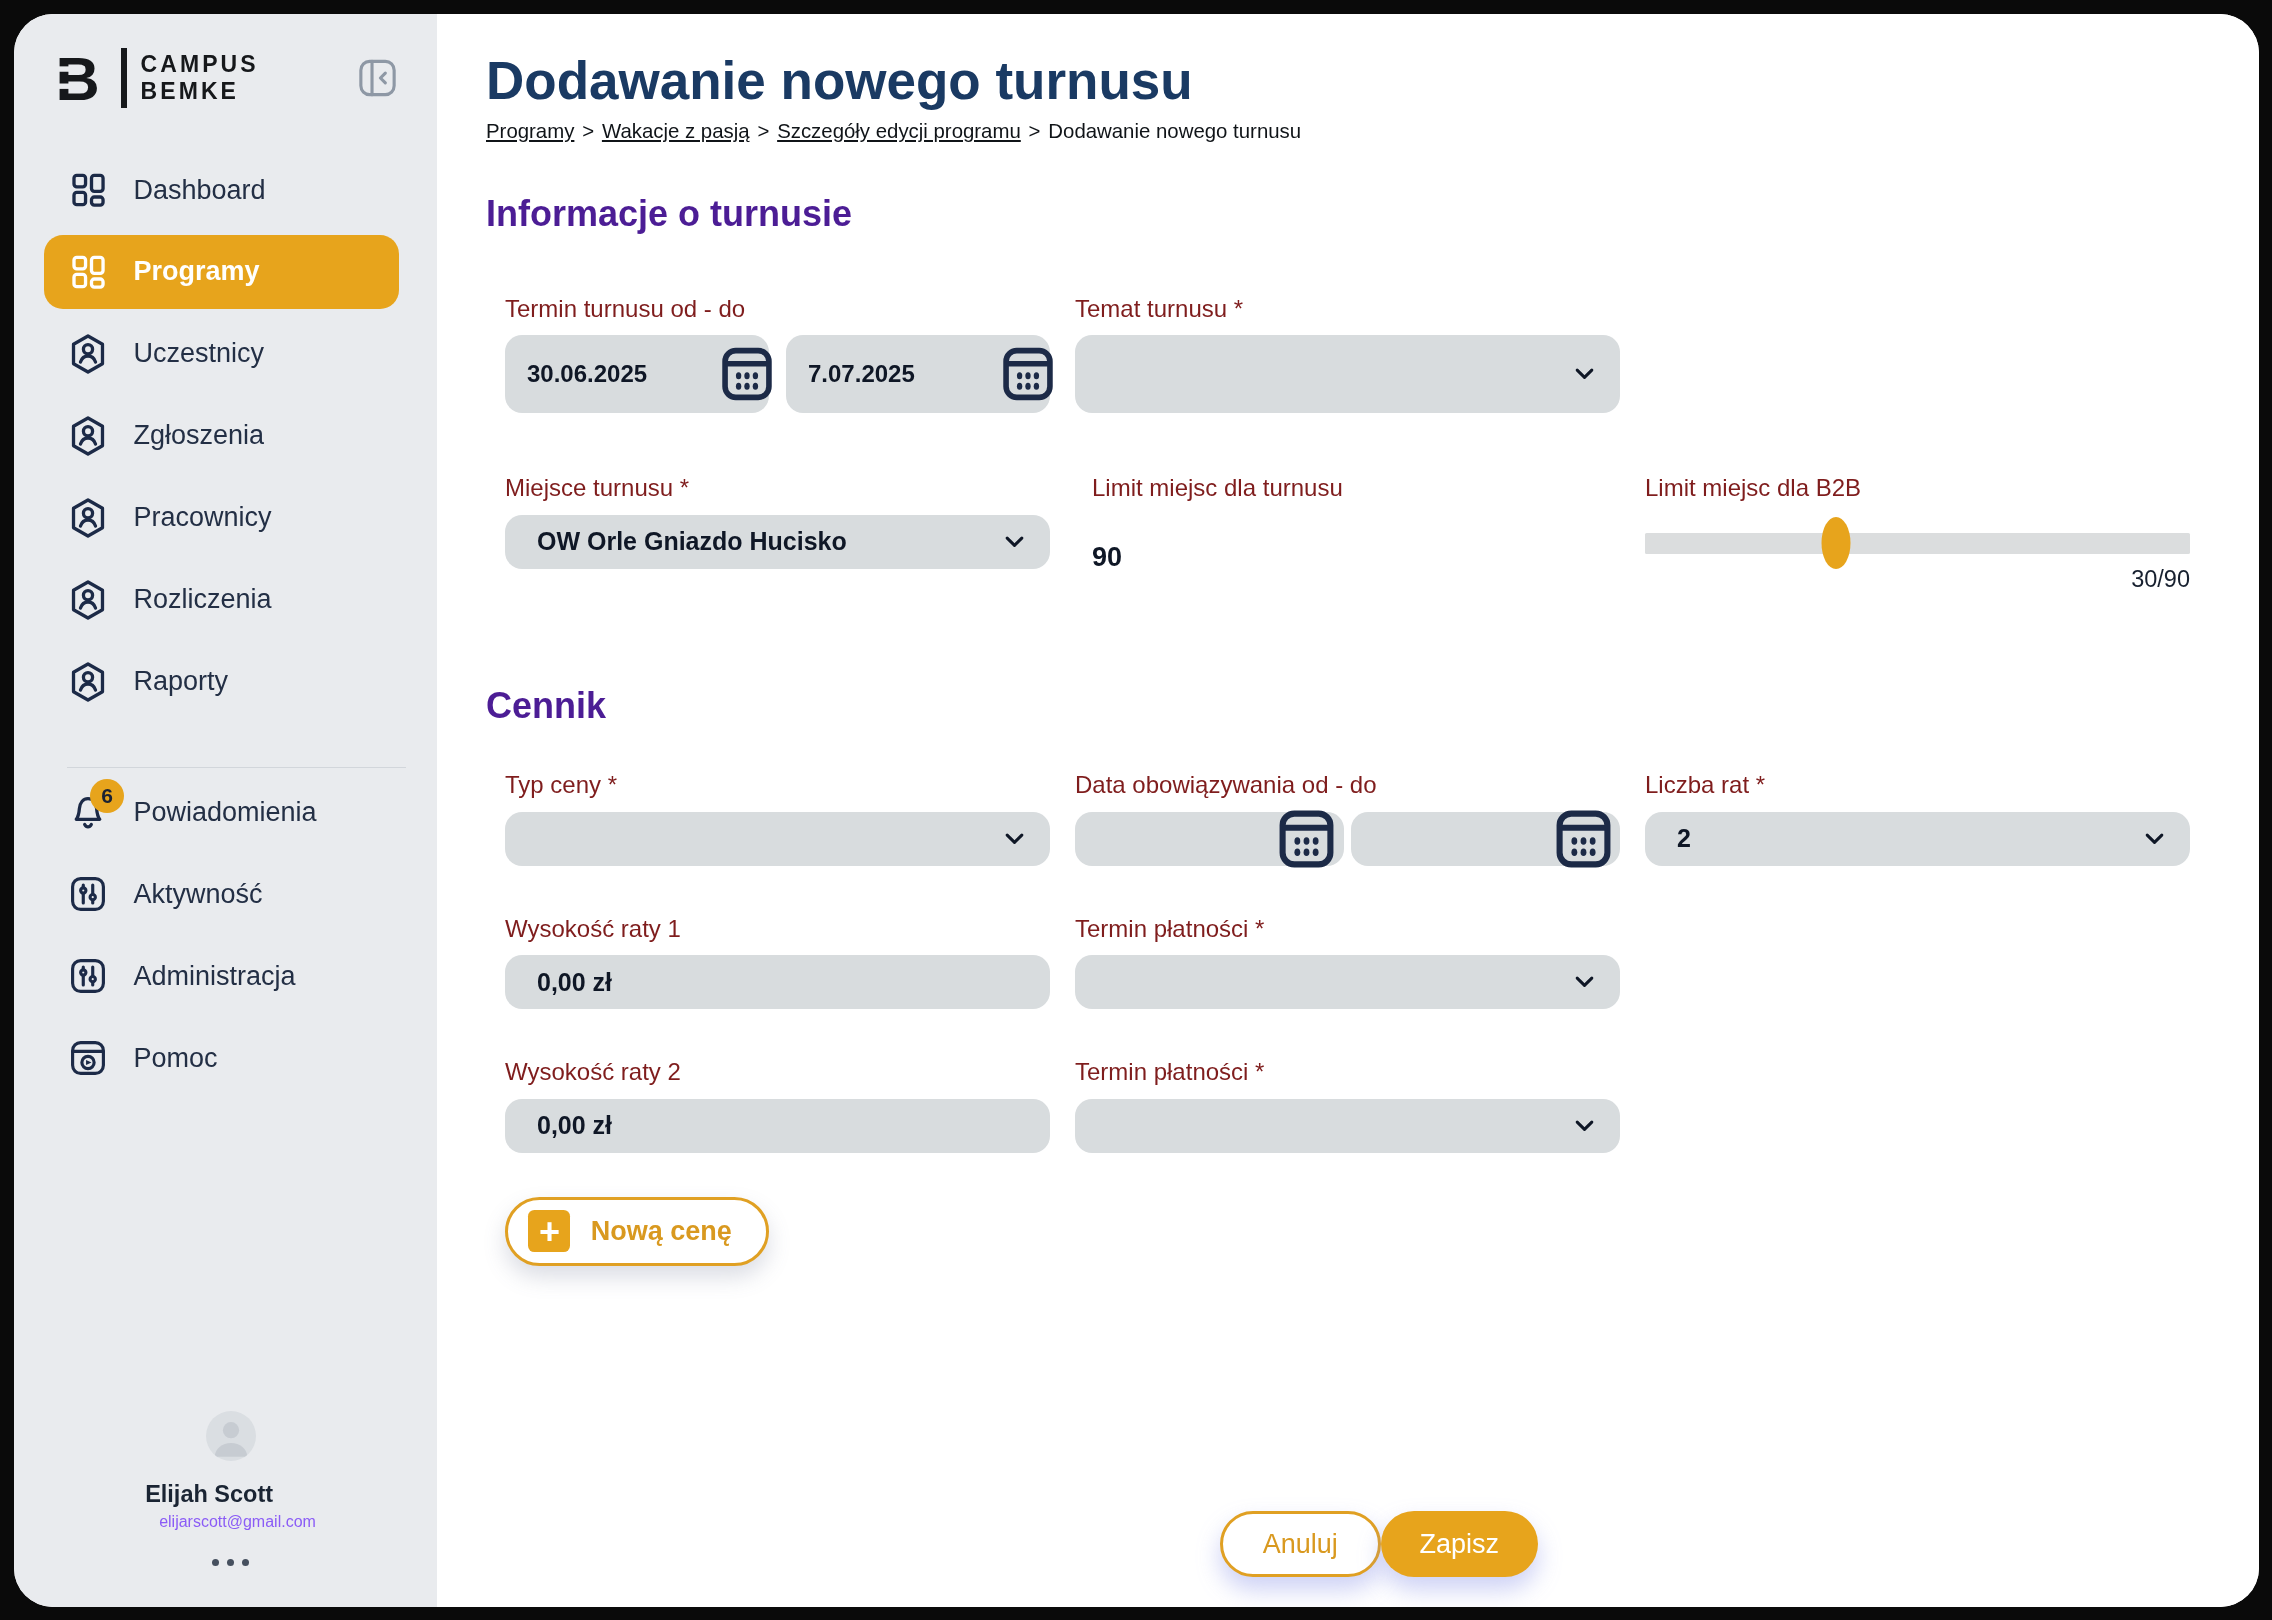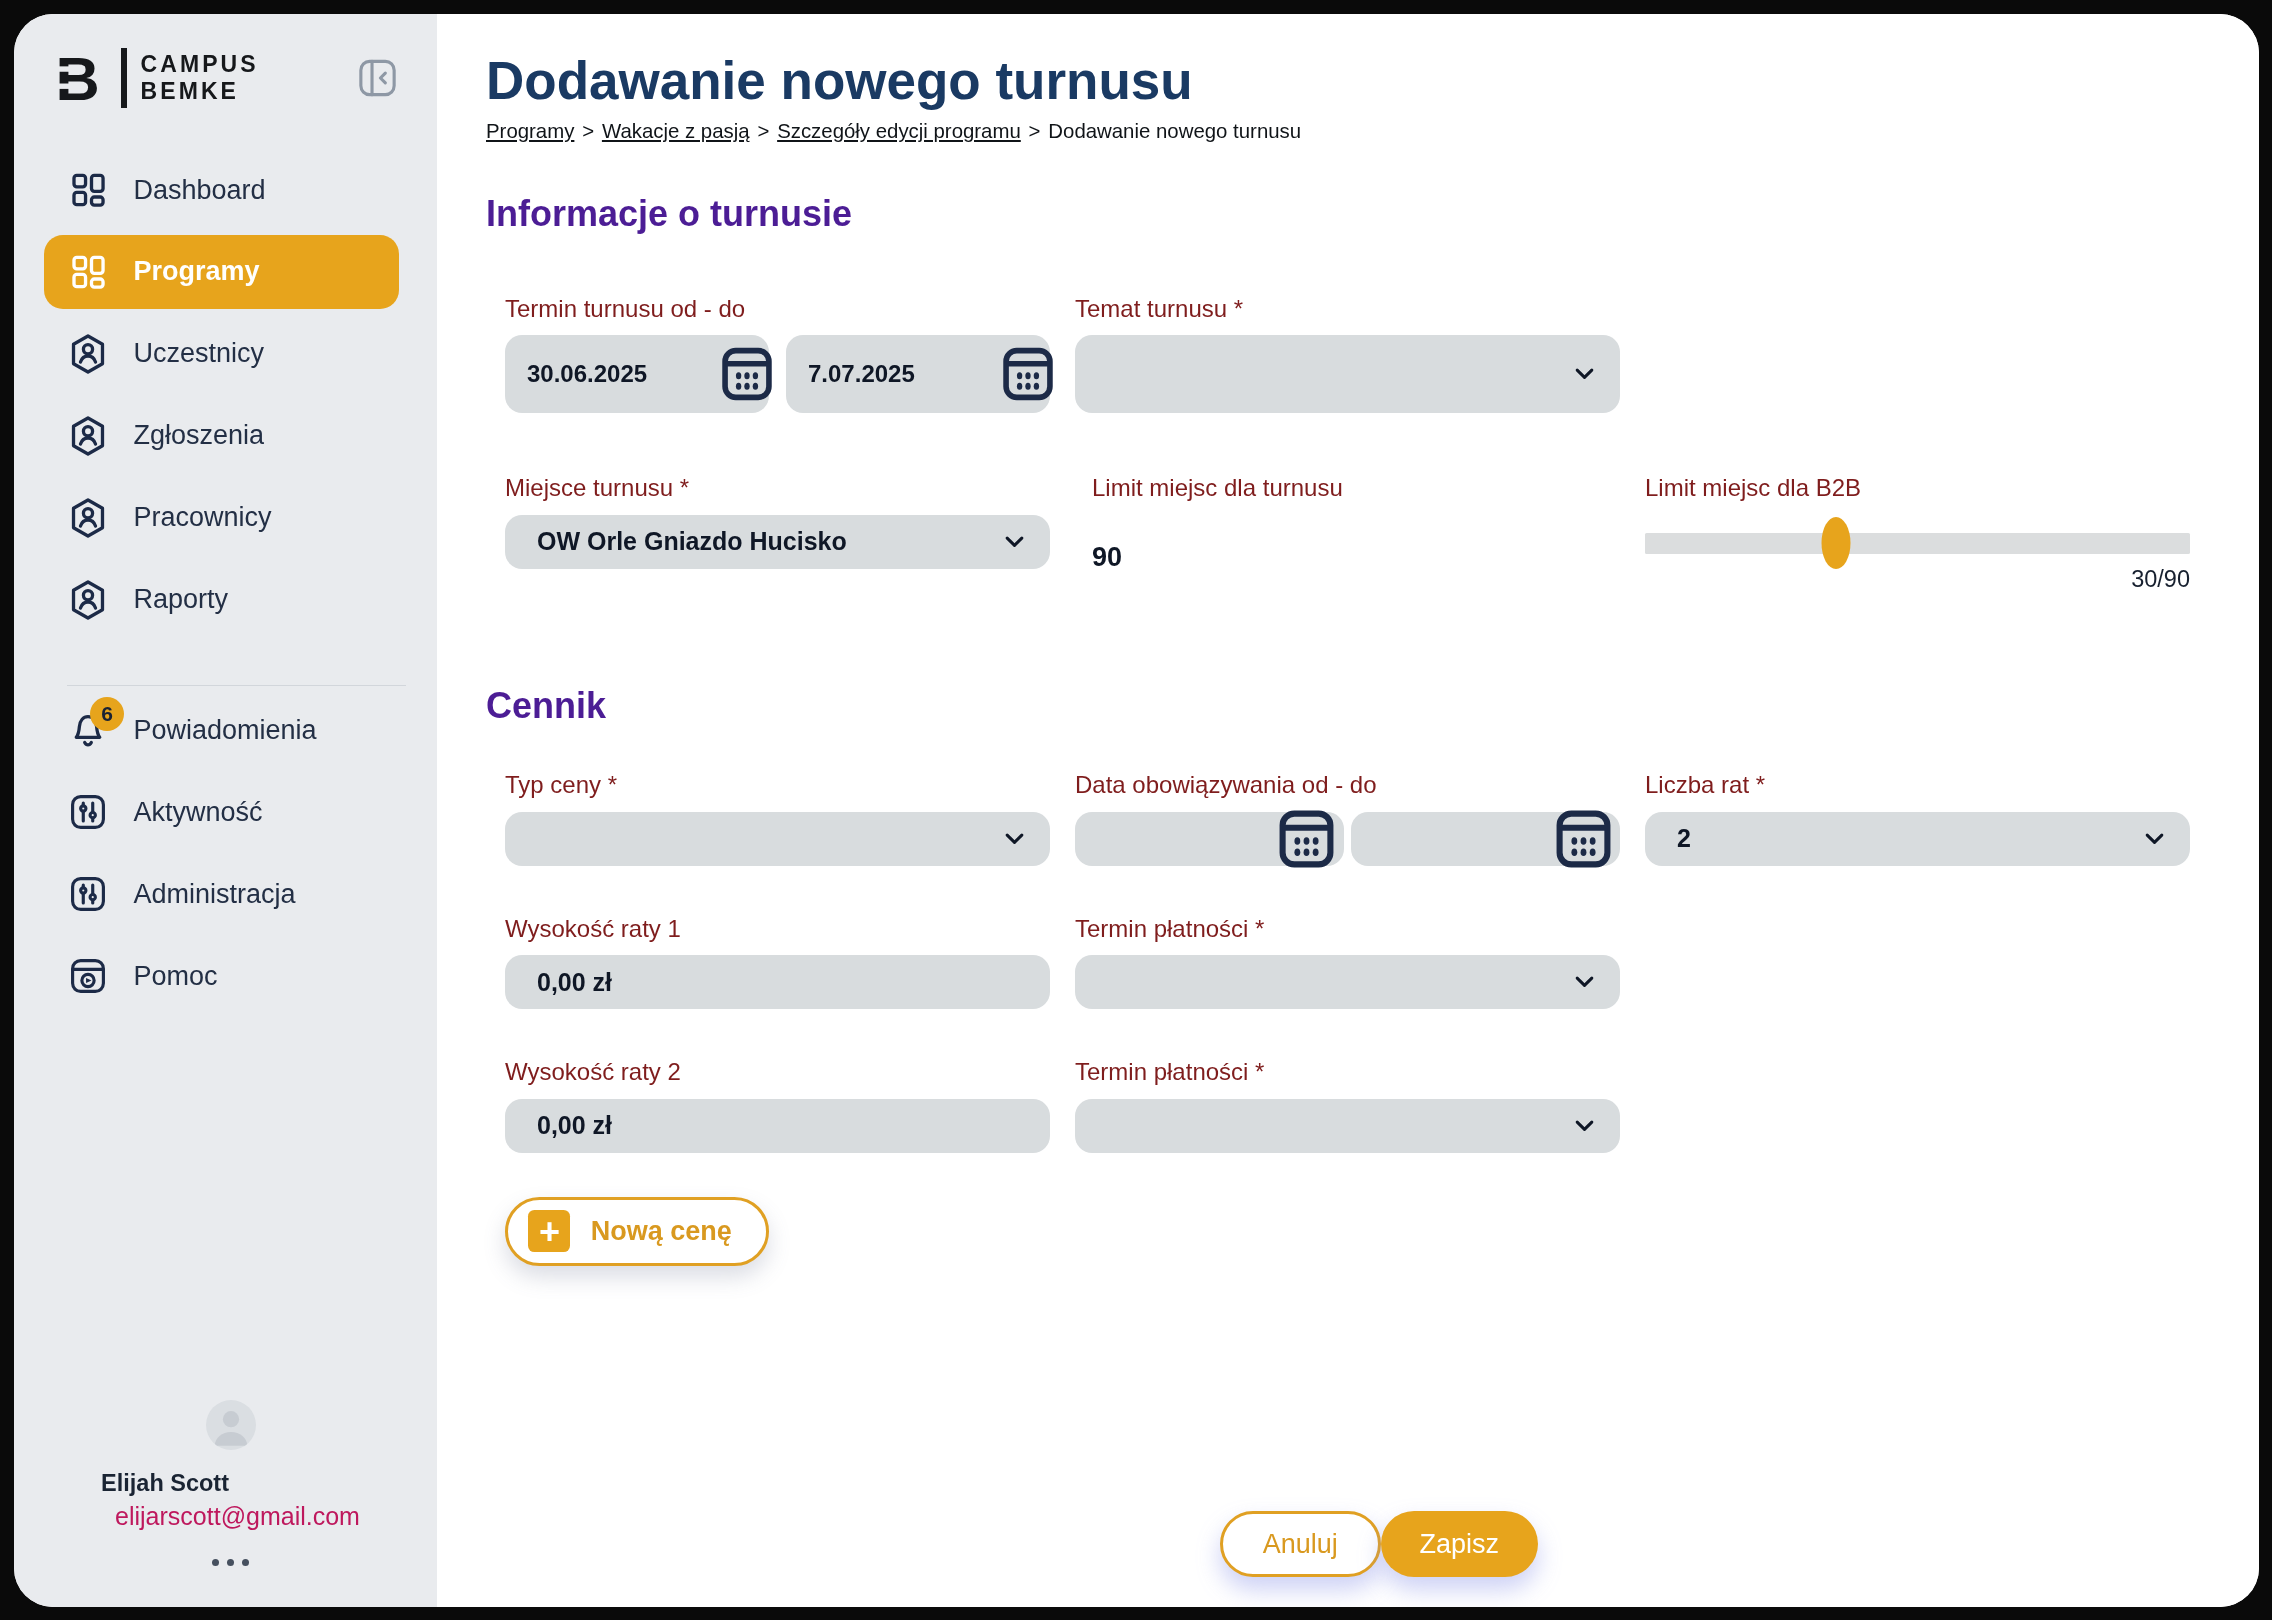--- a/index.html
+++ b/index.html
@@ -57,21 +57,21 @@
     font-size:21px;font-weight:700;
     display:flex;align-items:center;justify-content:center;
   }
   .user-row{
     position:absolute;left:44px;right:34px;bottom:33px;
     display:flex;align-items:center;gap:20.4px;flex-direction:column;
   }
   .avatar{width:50px;height:50px;border-radius:50%;background:#DADEE2;overflow:hidden;flex-shrink:0;}
   .user-meta{flex:1;min-width:0;}
   .user-name{font-size:23.5px;font-weight:600;color:#1A2433;}
-  .user-email{font-size:25px;color:#be185d;margin-top:4.7px;margin-left:14px;}
+  .user-email{font-size:16px;color:#8b5cf6;margin-top:4.7px;margin-left:14px;}
   .dots-menu{display:flex;gap:7.8px;cursor:pointer;padding:7.8px 0;}
   .dots-menu i{width:7px;height:7px;border-radius:50%;background:#46505F;}
   
   .main{flex:1;position:relative;padding:38px 63px 0 49px;background:#fff;}
   .page-title{font-size:53px;font-weight:700;color:#1A3A63;line-height:1.08;margin:0;}
   .breadcrumb{margin-top:11px;font-size:20.4px;color:#101418;display:flex;align-items:center;flex-wrap:wrap;}
   .breadcrumb .crumb-link{text-decoration:underline;cursor:pointer;}
   .breadcrumb .sep{margin:0 7.8px;}
   .section-heading{font-size:36px;font-weight:700;color:#4c1d95;line-height:1.15;margin:0;}
   .heading-info{margin-top:50px;}
@@ -259,20 +259,28 @@
             </svg>
         </span>
         <span>Pracownicy</span>
       </div>
       <div class="nav-item">
         <span class="nav-icon">
           <svg width="44" height="44" viewBox="0 0 24 24" stroke="#1C2A47">
               <use href="#i-person-hex"></use>
             </svg>
         </span>
+        <span>Rozliczenia</span>
+      </div>
+      <div class="nav-item">
+        <span class="nav-icon">
+          <svg width="44" height="44" viewBox="0 0 24 24" stroke="#1C2A47">
+              <use href="#i-person-hex"></use>
+            </svg>
+        </span>
         <span>Raporty</span>
       </div>
 
       <div class="nav-divider"></div>
 
       <div class="nav-item">
         <span class="icon-badge-wrap">
           <span>
             <svg width="44" height="44" viewBox="0 0 24 24" stroke="#1C2A47">
                 <use href="#i-bell"></use>

